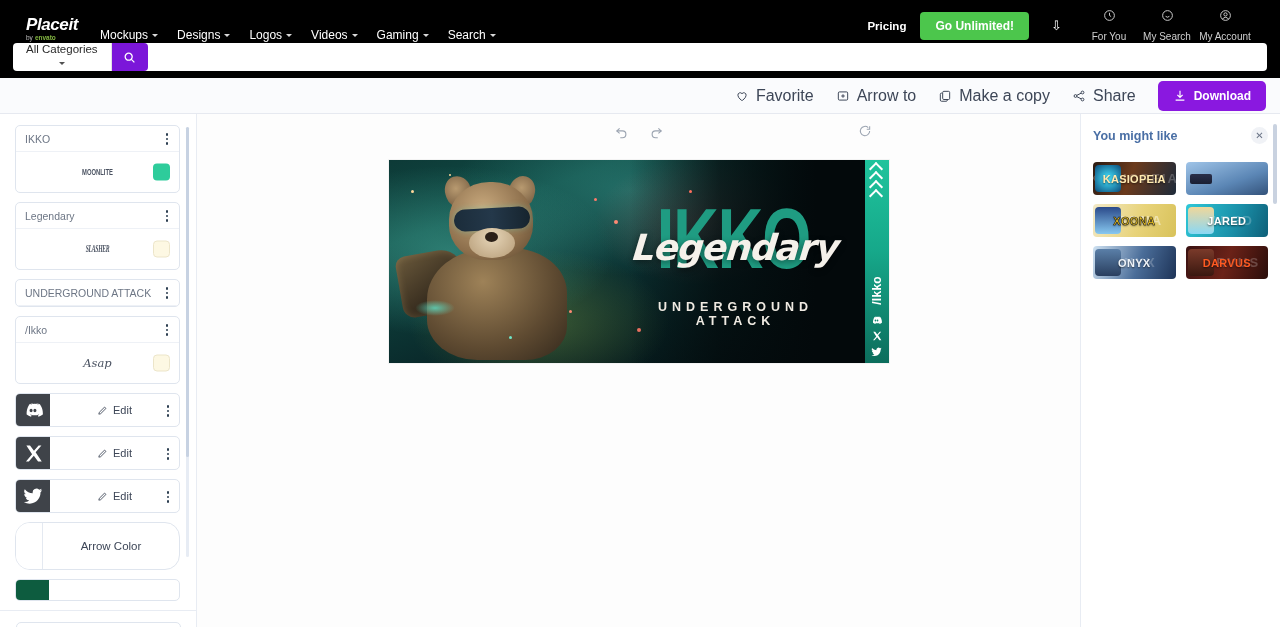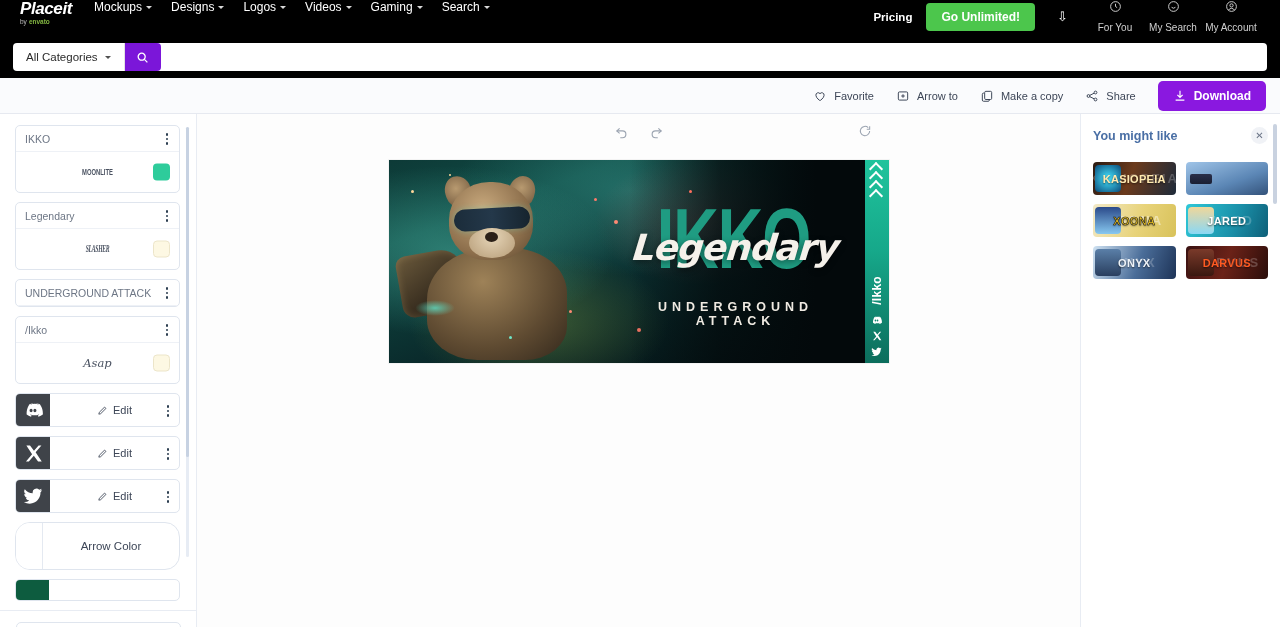--- a/index.html
+++ b/index.html
@@ -5,21 +5,21 @@
   * { box-sizing: border-box; margin: 0; padding: 0; }
   html, body {
     width: 1280px; height: 627px;
     font-family: "Liberation Sans", sans-serif;
     background: #ffffff; overflow: hidden;
   }
 
   
   .topnav {
     height: 42px; background: #000000;
-    display: flex; align-items: flex-start; padding: 0 20px;
+    display: flex; align-items: flex-end; padding: 0 26px;
     position: relative;
   }
   .logo { display: flex; flex-direction: column; margin-right: 22px; }
   .logo-main {
     color: #fff; font-size: 17px; font-weight: bold;
     font-style: italic; letter-spacing: -0.4px; line-height: 17px;
   }
   .logo-sub {
     color: #bdbdbd; font-size: 6.5px; line-height: 9px;
     display: flex; align-items: center; gap: 2px;
@@ -56,21 +56,21 @@
     height: 36px; background: #000; display: flex; align-items: center;
     padding: 0 13px 6px 13px;
   }
   .searchwrap {
     flex: 1; height: 28px; background: #fff; border-radius: 4px;
     display: flex; align-items: center; overflow: hidden;
   }
   .catsel {
     display: flex; align-items: center; gap: 7px; padding: 0 13px;
     font-size: 11.5px; color: #2b2b2b; height: 100%;
-    border-right: 1px solid #e3e3e3; cursor: pointer; white-space: nowrap;
+    border-right: 1px solid #e3e3e3; cursor: pointer; white-space: nowrap; flex-direction: column;
   }
   .catsel .caret { border-top-color: #333; }
   .searchinput {
     flex: 1; height: 100%; border: 0; outline: none; font-size: 11.5px;
     color: #333; padding: 0 13px; font-family: "Liberation Sans", sans-serif;
   }
   .searchinput::placeholder { color: #a2a2a2; }
   .searchbtn {
     width: 36px; height: 28px; background: #7b16d9; color: #fff;
     display: flex; align-items: center; justify-content: center;
@@ -78,21 +78,21 @@
   }
 
   
   .actionbar {
     height: 36px; background: #fafbfd; border-bottom: 1px solid #e6e9f0;
     display: flex; align-items: center; justify-content: flex-end;
     padding-right: 14px; gap: 22px;
   }
   .act {
     display: flex; align-items: center; gap: 7px;
-    font-size: 11px; color: #3d4657; cursor: pointer; white-space: nowrap;
+    font-size: 16px; color: #3d4657; cursor: pointer; white-space: nowrap;
   }
   .dlbtn {
     background: #8a18e0; color: #fff; font-size: 12px; font-weight: bold;
     border-radius: 5px; padding: 8px 15px; display: flex; align-items: center;
     gap: 7px; cursor: pointer; white-space: nowrap;
   }
 
   
   .body { display: flex; height: 549px; background: #fff; }
 

